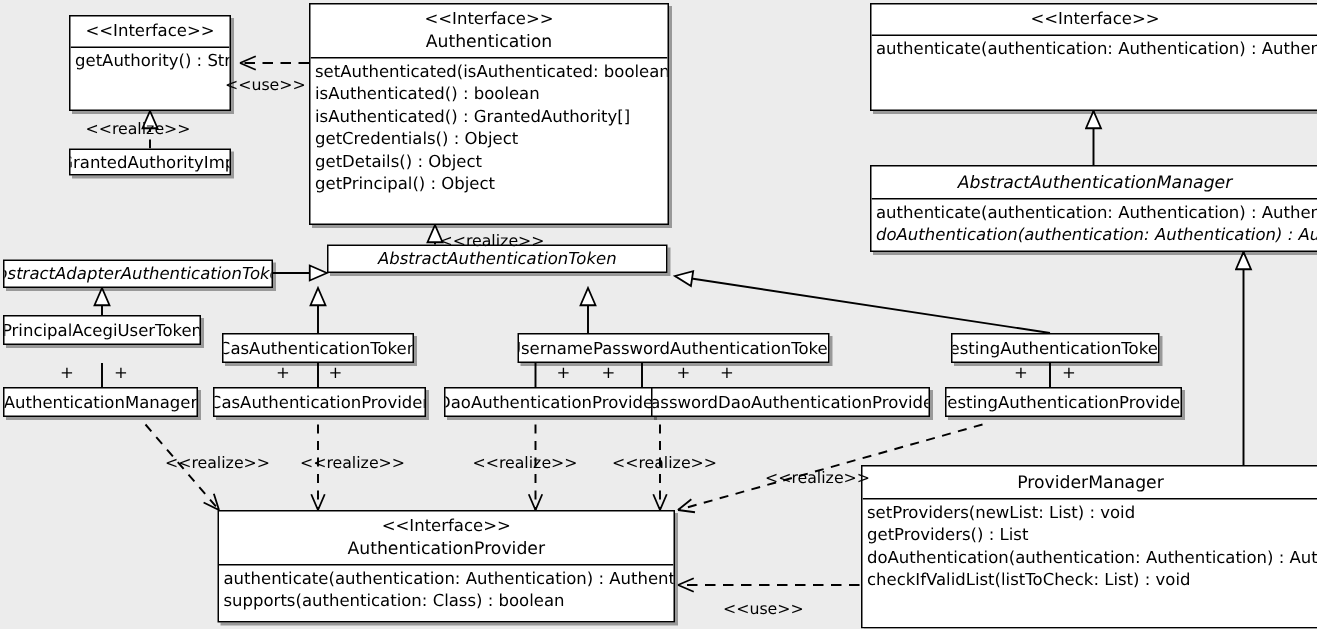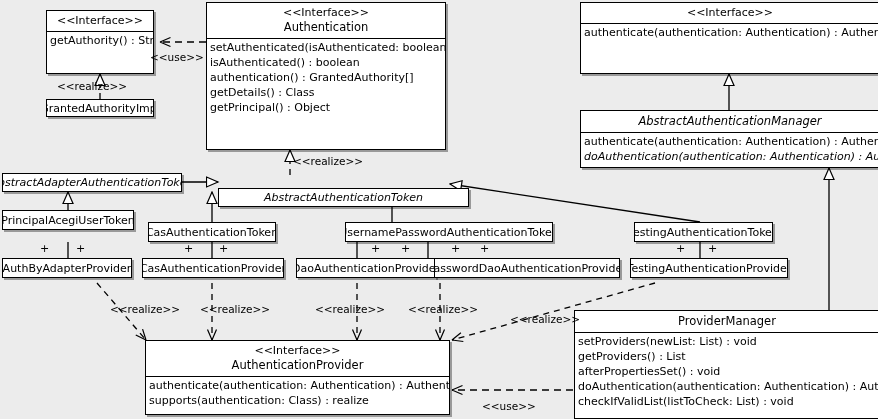--- a/index.html
+++ b/index.html
@@ -129,22 +129,23 @@
   </div>
 
   <div class="uml" style="left:206px;top:2px;width:240px;height:148px;">
     <div class="hdr">
       <div class="stereo">&lt;&lt;Interface&gt;&gt;</div>
       <div class="cname">Authentication</div>
     </div>
     <div class="sep members">
       <div class="m">setAuthenticated(isAuthenticated: boolean) : void</div>
       <div class="m">isAuthenticated() : boolean</div>
-      <div class="m">authentication() : GrantedAuthority[]</div>
-      <div class="m">getDetails() : Class</div>
+      <div class="m">isAuthenticated() : GrantedAuthority[]</div>
+      <div class="m">getCredentials() : Object</div>
+      <div class="m">getDetails() : Object</div>
       <div class="m">getPrincipal() : Object</div>
     </div>
   </div>
 
   <div class="uml" style="left:580px;top:2px;width:300px;height:72px;">
     <div class="hdr">
       <div class="stereo">&lt;&lt;Interface&gt;&gt;</div>
     </div>
     <div class="sep members">
       <div class="m">authenticate(authentication: Authentication) : Authentication</div>
@@ -158,42 +159,42 @@
     <div class="sep members">
       <div class="m">authenticate(authentication: Authentication) : Authentication</div>
       <div class="m abstract">doAuthentication(authentication: Authentication) : Authentication</div>
     </div>
   </div>
 
   <div class="uml simple abstract" style="left:2px;top:173px;width:180px;height:19px;">
     <span>AbstractAdapterAuthenticationToken</span>
   </div>
 
-  <div class="uml simple abstract" style="left:218px;top:188px;width:251px;height:19px;">
+  <div class="uml simple abstract" style="left:218px;top:163px;width:227px;height:19px;">
     <span>AbstractAuthenticationToken</span>
   </div>
 
   <div class="uml simple" style="left:2px;top:210px;width:132px;height:20px;">
     <span>PrincipalAcegiUserToken</span>
   </div>
 
   <div class="uml simple" style="left:148px;top:222px;width:128px;height:20px;">
     <span>CasAuthenticationToken</span>
   </div>
 
   <div class="uml simple" style="left:345px;top:222px;width:208px;height:20px;">
     <span>UsernamePasswordAuthenticationToken</span>
   </div>
 
   <div class="uml simple" style="left:634px;top:222px;width:139px;height:20px;">
     <span>TestingAuthenticationToken</span>
   </div>
 
   <div class="uml simple" style="left:2px;top:258px;width:130px;height:20px;">
-    <span>AuthByAdapterProvider</span>
+    <span>AuthenticationManager</span>
   </div>
 
   <div class="uml simple" style="left:142px;top:258px;width:142px;height:20px;">
     <span>CasAuthenticationProvider</span>
   </div>
 
   <div class="uml simple" style="left:296px;top:258px;width:140px;height:20px;">
     <span>DaoAuthenticationProvider</span>
   </div>
 
@@ -205,32 +206,31 @@
     <span>TestingAuthenticationProvider</span>
   </div>
 
   <div class="uml" style="left:145px;top:340px;width:305px;height:75px;">
     <div class="hdr">
       <div class="stereo">&lt;&lt;Interface&gt;&gt;</div>
       <div class="cname">AuthenticationProvider</div>
     </div>
     <div class="sep members">
       <div class="m">authenticate(authentication: Authentication) : Authentication</div>
-      <div class="m">supports(authentication: Class) : realize</div>
+      <div class="m">supports(authentication: Class) : boolean</div>
     </div>
   </div>
 
   <div class="uml" style="left:574px;top:310px;width:306px;height:109px;">
     <div class="hdr" style="padding-top:3px;">
       <div class="cname">ProviderManager</div>
     </div>
     <div class="sep members">
       <div class="m">setProviders(newList: List) : void</div>
       <div class="m">getProviders() : List</div>
-      <div class="m">afterPropertiesSet() : void</div>
       <div class="m">doAuthentication(authentication: Authentication) : Authentication</div>
       <div class="m">checkIfValidList(listToCheck: List) : void</div>
     </div>
   </div>
 
   <div class="lbl" style="left:150px;top:51px;">&lt;&lt;use&gt;&gt;</div>
 
   <div class="lbl" style="left:57px;top:80px;">&lt;&lt;realize&gt;&gt;</div>
 
   <div class="lbl" style="left:293px;top:155px;">&lt;&lt;realize&gt;&gt;</div>

